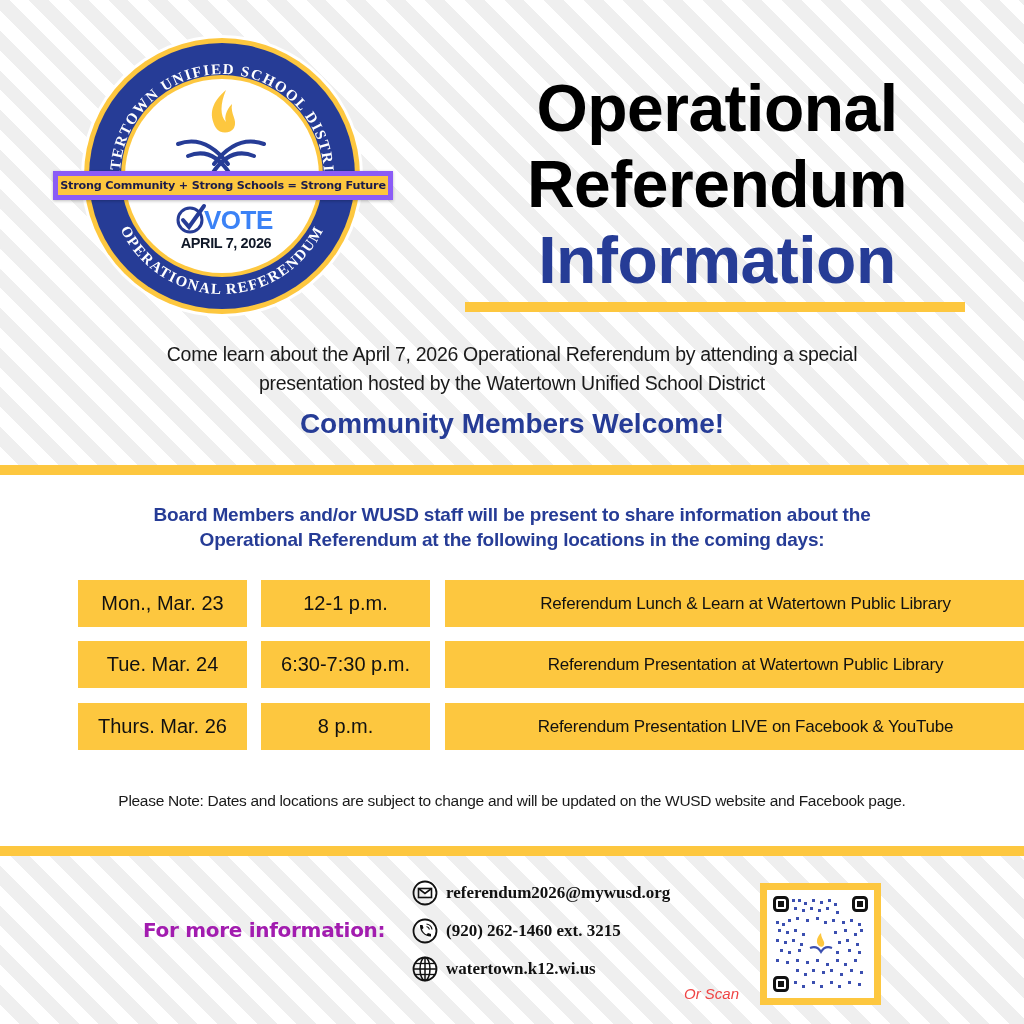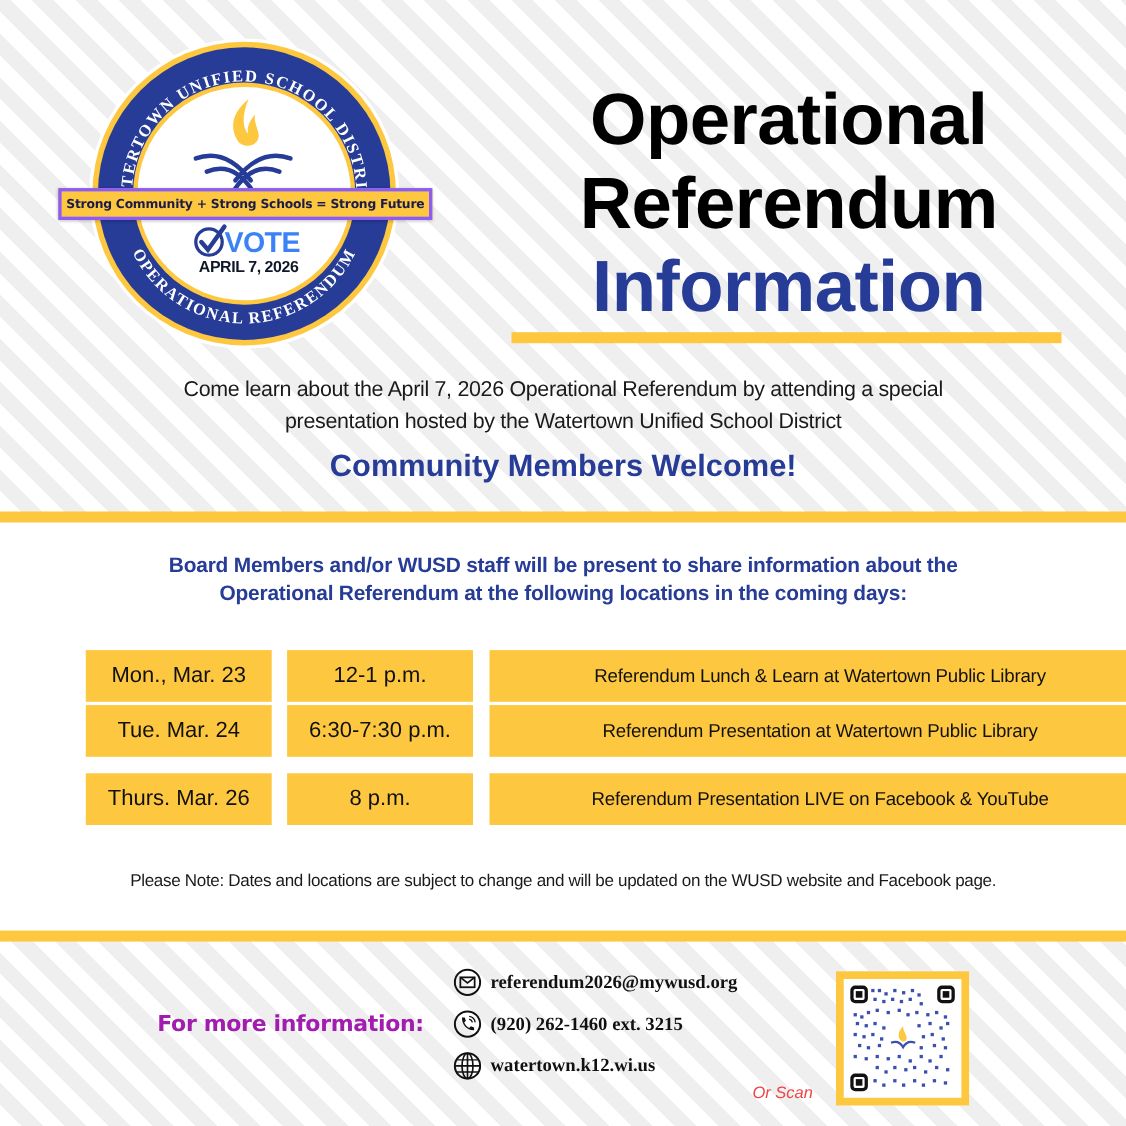--- a/index.html
+++ b/index.html
@@ -18,21 +18,21 @@
   .band { position: absolute; left: 0; width: 1024px; background: #fdc73f; }
   .band.b1 { top: 465px; height: 10px; }
   .band.b2 { top: 846px; height: 10px; }
   .white-mid { position: absolute; left: 0; top: 475px; width: 1024px; height: 371px; background: #ffffff; }
 
   
   .badge { position: absolute; left: 80px; top: 34px; width: 284px; height: 284px; }
   .badge svg { position: absolute; left: 0; top: 0; }
   .badge-banner {
     position: absolute; left: 53px; top: 171px; width: 340px; height: 29px;
-    background: #fdc73f; border: 3px solid #8b5cf6;
+    background: #fdc73f; border: 5px solid #8b5cf6;
     box-shadow: 0 1px 3px rgba(0,0,0,0.25);
     display: flex; align-items: center; justify-content: center;
     font-family: "DejaVu Sans", sans-serif; font-weight: bold; font-size: 11.2px; color: #1b1b4a;
     letter-spacing: -0.2px; white-space: nowrap;
   }
   .vote-line {
     position: absolute; left: 172px; top: 203px; height: 34px;
     display: flex; align-items: center; gap: 2px;
   }
   .vote-text { font-family: "Liberation Sans", sans-serif; font-weight: bold; font-size: 26px; color: #3b82f6; letter-spacing: -0.5px; }
@@ -167,21 +167,21 @@
   <div>presentation hosted by the Watertown Unified School District</div>
 </div>
 <div class="welcome">Community Members Welcome!</div>
 
 <div class="board-text">
   <div>Board Members and/or WUSD staff will be present to share information about the</div>
   <div>Operational Referendum at the following locations in the coming days:</div>
 </div>
 
 <div class="schedule">
-  <div class="row" style="top:11px;padding-left:17px;">
+  <div class="row" style="top:0px;padding-left:17px;">
     <div class="cell day">Mon., Mar. 23</div>
     <div class="cell time">12-1 p.m.</div>
     <div class="cell event">Referendum Lunch &amp; Learn at Watertown Public Library</div>
   </div>
   <div class="row" style="top:61px;">
     <div class="cell day">Tue. Mar. 24</div>
     <div class="cell time">6:30-7:30 p.m.</div>
     <div class="cell event">Referendum Presentation at Watertown Public Library</div>
   </div>
   <div class="row" style="top:123px;">

